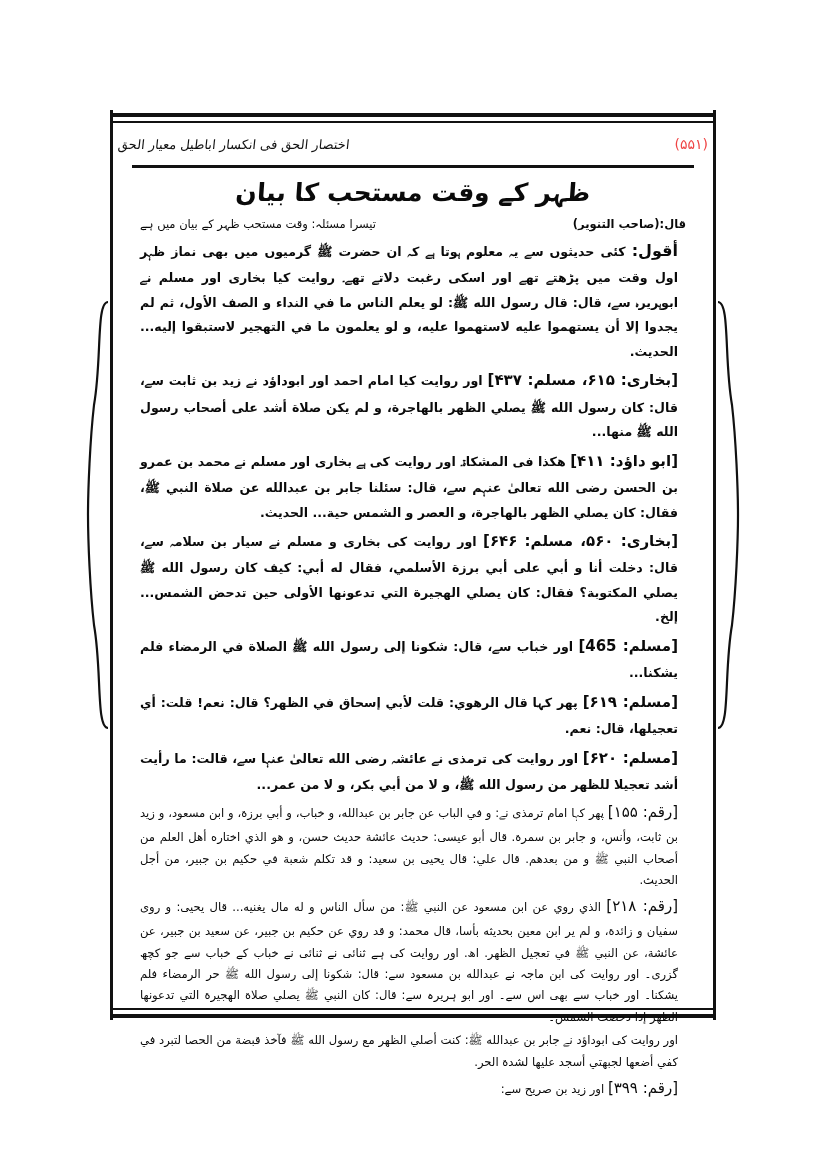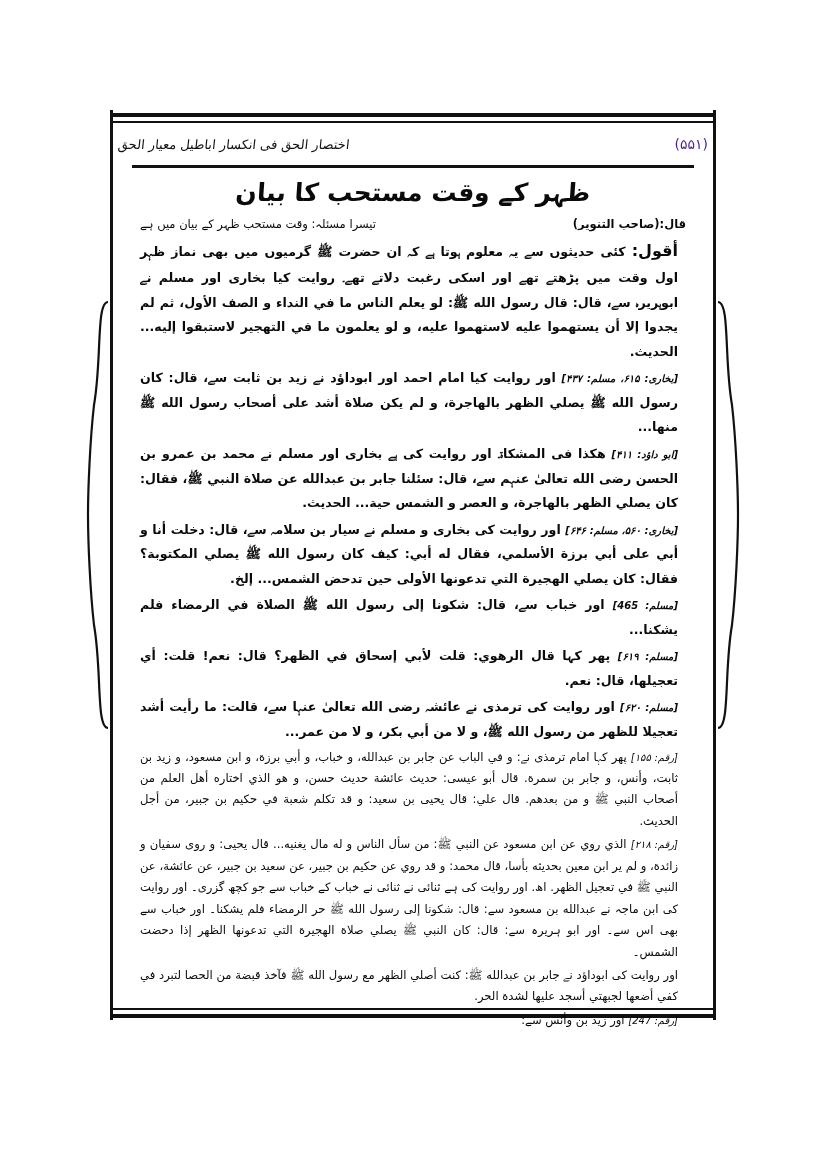--- a/index.html
+++ b/index.html
@@ -70,21 +70,21 @@
     font-family: "DejaVu Sans", sans-serif;
     font-size: 13px;
     color: #111;
     letter-spacing: 0.3px;
     transform: skewX(-6deg);
     white-space: nowrap;
   }
   .page-number {
     font-family: "DejaVu Sans", sans-serif;
     font-size: 14px;
-    color: #4c1d95;
+    color: #ef4444;
     white-space: nowrap;
   }
 
   
   .brace {
     position: absolute;
     top: 300px;
     width: 26px;
     height: 430px;
     color: #111;
@@ -133,22 +133,21 @@
     text-align: justify;
     text-justify: inter-word;
   }
   .para.bold { font-weight: bold; }
   .para.small { font-size: 11.6px; line-height: 1.85; }
   .lead {
     font-size: 16px;
     font-weight: bold;
   }
   .ref {
-    font-size: 10px;
-    font-style: italic;
+    font-size: 15px;
   }
   .last-line {
     font-size: 11px;
     text-align: center;
     margin-top: 2px;
   }
 </style>
 </head>
 <body>
 
@@ -231,19 +230,19 @@
     <p class="para small">
       <span class="ref">[رقم: ۲۱۸]</span>
       <span>الذي روي عن ابن مسعود عن النبي ﷺ: من سأل الناس و له مال يغنيه... قال يحيى: و روى سفيان و زائدة، و لم ير ابن معين بحديثه بأسا، قال محمد: و قد روي عن حكيم بن جبير، عن سعيد بن جبير، عن عائشة، عن النبي ﷺ في تعجيل الظهر. اھ. اور روایت کی ہے ثنائی نے ثنائی نے خباب کے خباب سے جو کچھ گزری۔ اور روایت کی ابن ماجہ نے عبدالله بن مسعود سے: قال: شكونا إلى رسول الله ﷺ حر الرمضاء فلم يشكنا۔ اور خباب سے بھی اس سے۔ اور ابو ہریرہ سے: قال: كان النبي ﷺ يصلي صلاة الهجيرة التي تدعونها الظهر إذا دحضت الشمس۔</span>
     </p>
 
     <p class="para small">
       <span>اور روایت کی ابوداؤد نے جابر بن عبدالله ﷺ: كنت أصلي الظهر مع رسول الله ﷺ فآخذ قبضة من الحصا لتبرد في كفي أضعها لجبهتي أسجد عليها لشدة الحر.</span>
     </p>
 
     <p class="para small">
-      <span class="ref">[رقم: 247]</span>
-      <span>اور زید بن وأنس سے:</span>
+      <span class="ref">[رقم: ۳۹۹]</span>
+      <span>اور زید بن صریح سے:</span>
     </p>
 
 
   </div>
 </div>
 
 </body></html>

